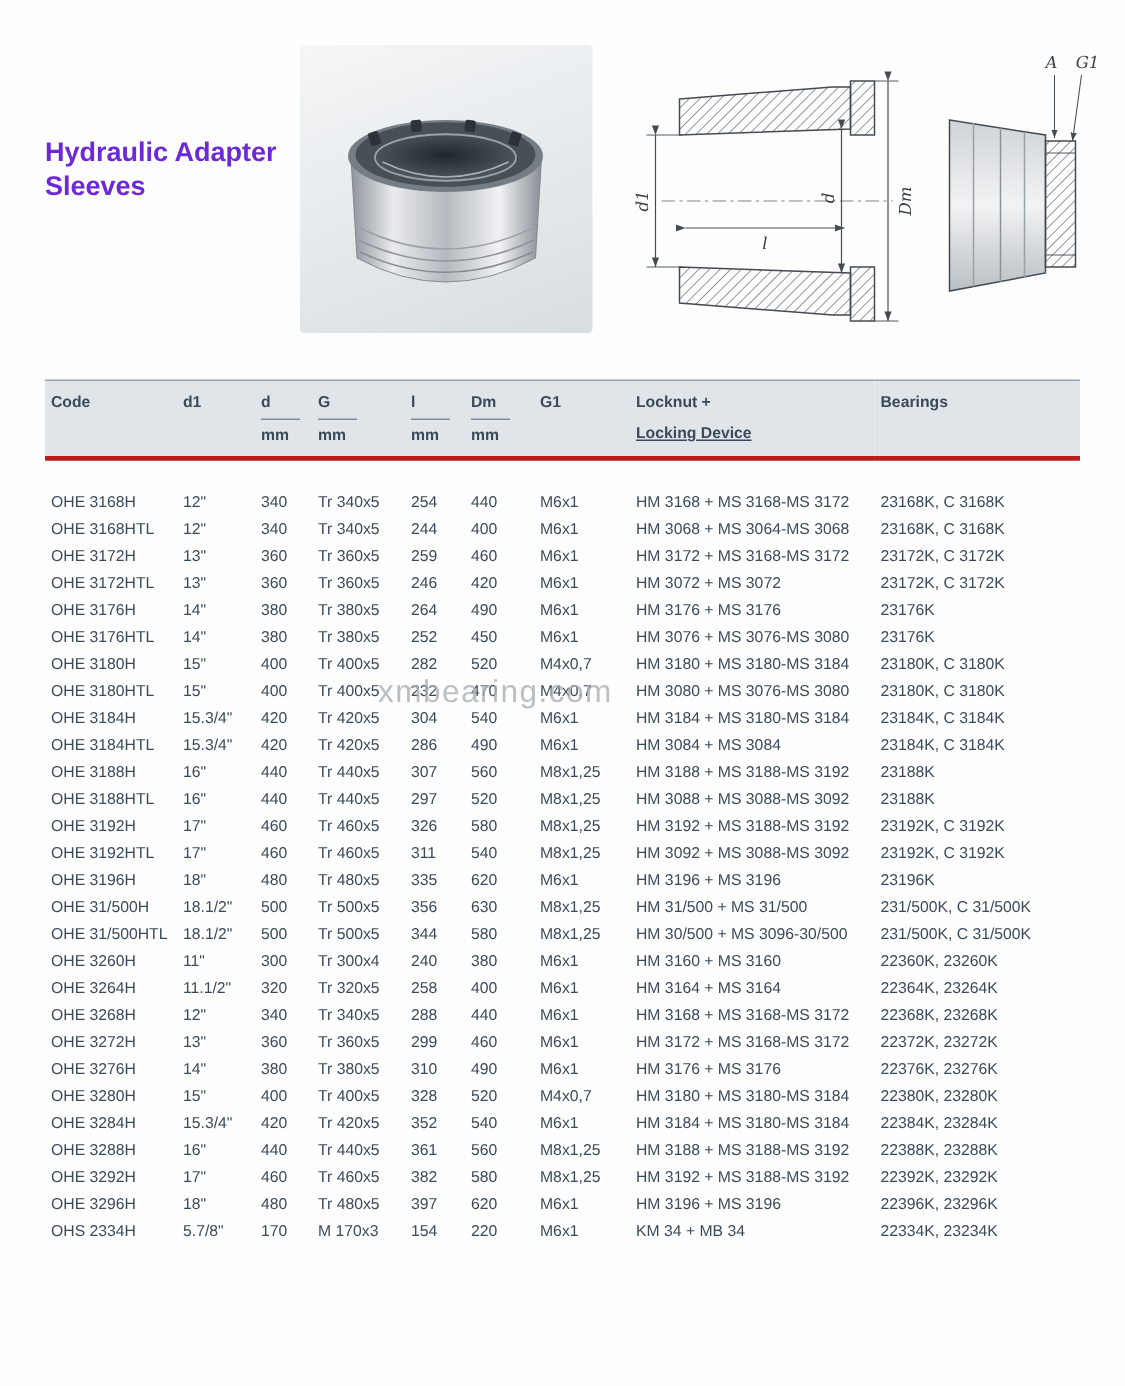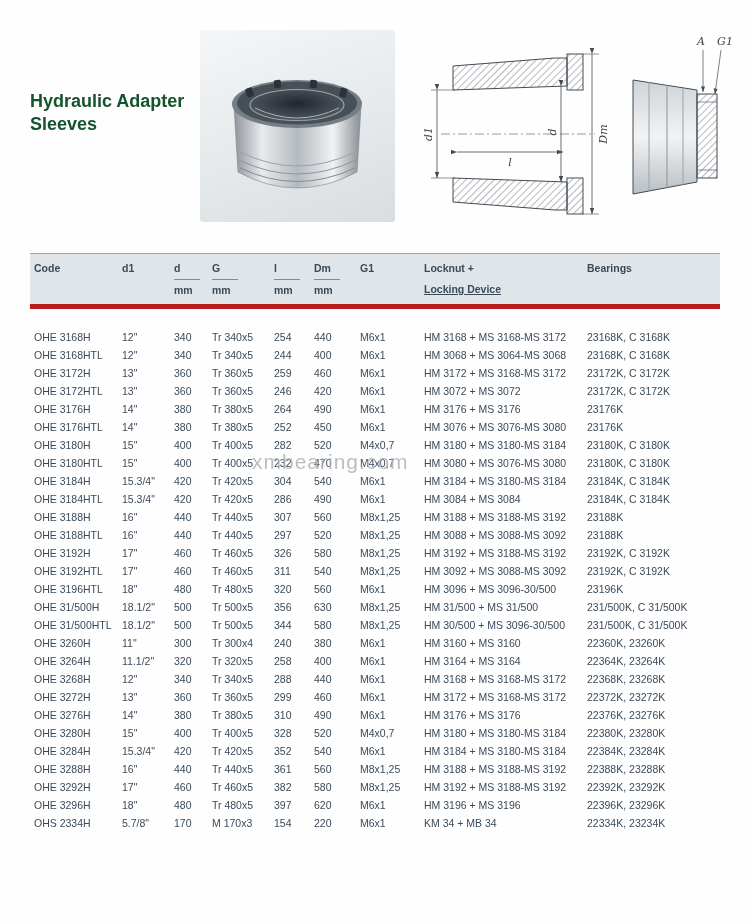--- a/index.html
+++ b/index.html
@@ -3,36 +3,36 @@
 <meta charset="utf-8">
 <style>
   html,body{margin:0;padding:0;background:#ffffff;}
   .page{
     position:relative;width:750px;height:924px;background:#fefefe;
     font-family:"Liberation Sans", sans-serif;color:#3c4c5c;overflow:hidden;
   }
   
   .page-title{
     position:absolute;left:30px;top:90px;margin:0;
-    font-size:18px;line-height:1.3;font-weight:bold;color:#14532d;
+    font-size:18px;line-height:1.3;font-weight:bold;color:#6d28d9;
   }
   .product-photo{
     position:absolute;left:200px;top:30px;width:195px;height:192px;
     background:linear-gradient(160deg,#f4f6f7 0%,#e4e8ea 60%,#d8dde0 100%);
     border-radius:3px;
   }
   .tech-drawing{
     position:absolute;left:415px;top:32px;width:325px;height:205px;
   }
   
   .table-wrap{position:absolute;left:30px;top:253px;width:690px;}
   table.spec{border-collapse:collapse;width:690px;table-layout:fixed;}
   thead tr{
     background:#e0e5e9;
-    border-top:1px solid #97a4ae;border-bottom:5px solid #b91c1c;
+    border-top:1px solid #97a4ae;border-bottom:3px solid #b91c1c;
   }
   th{
     text-align:left;vertical-align:top;padding:8px 4px 8px 4px;
     font-size:10.5px;font-weight:bold;color:#3b4a5a;
   }
   .hdr-stack{display:flex;flex-direction:column;align-items:flex-start;}
   .hdr-stack .rule{width:26px;height:1px;background:#7f8d98;margin:5px 0 4px 0;}
   .hdr-stack .line2{margin-top:9px;text-decoration:underline;}
   col.c-code{width:88px;}  col.c-d1{width:52px;}  col.c-d{width:38px;}
   col.c-g{width:62px;}     col.c-l{width:40px;}   col.c-dm{width:46px;}
@@ -377,32 +377,32 @@
     <td>17"</td>
     <td>460</td>
     <td>Tr 460x5</td>
     <td>311</td>
     <td>540</td>
     <td>M8x1,25</td>
     <td>HM 3092 + MS 3088-MS 3092</td>
     <td>23192K, C 3192K</td>
   </tr>
 
-
-  <tr>
-    <td>OHE 3196HTL</td>
+  <tr>
+    <td>OHE 3196H</td>
     <td>18"</td>
     <td>480</td>
     <td>Tr 480x5</td>
-    <td>320</td>
-    <td>560</td>
-    <td>M6x1</td>
-    <td>HM 3096 + MS 3096-30/500</td>
+    <td>335</td>
+    <td>620</td>
+    <td>M6x1</td>
+    <td>HM 3196 + MS 3196</td>
     <td>23196K</td>
   </tr>
+
 
   <tr>
     <td>OHE 31/500H</td>
     <td>18.1/2"</td>
     <td>500</td>
     <td>Tr 500x5</td>
     <td>356</td>
     <td>630</td>
     <td>M8x1,25</td>
     <td>HM 31/500 + MS 31/500</td>

